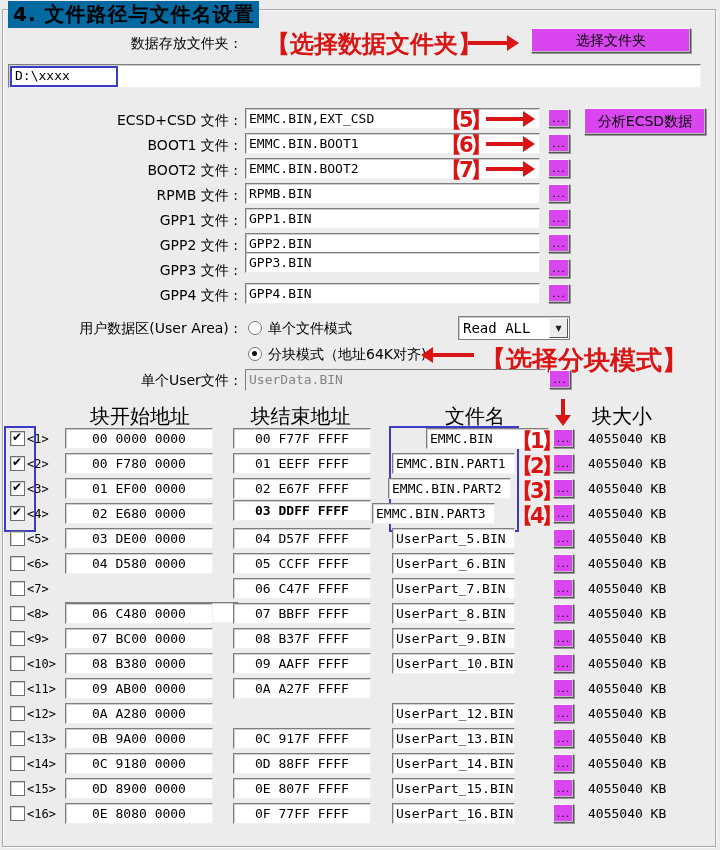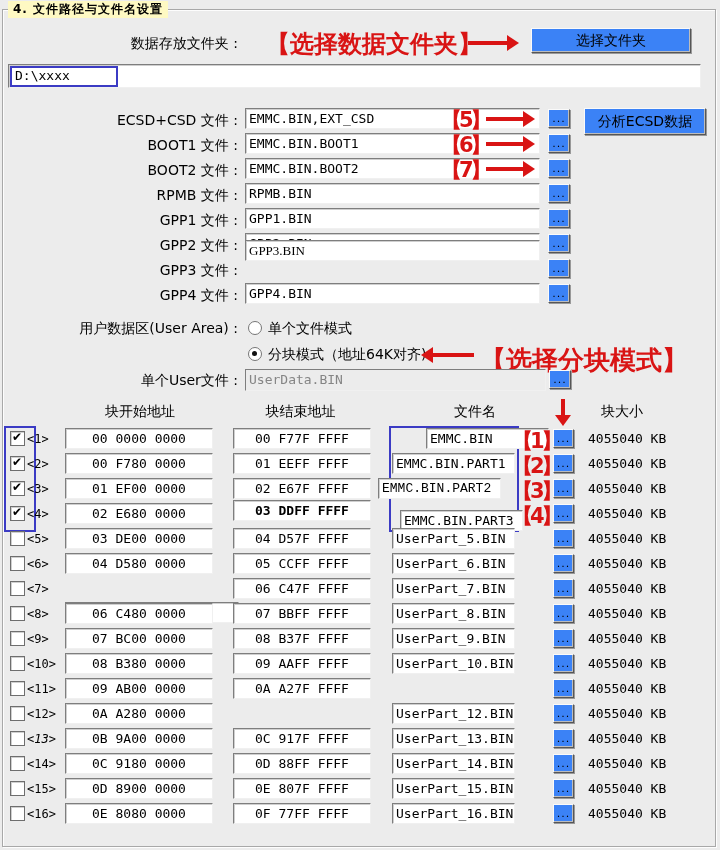--- a/index.html
+++ b/index.html
@@ -1,30 +1,30 @@
 <!DOCTYPE html>
 <html><head>
 <meta charset="utf-8">
 <style>
   html,body{margin:0;padding:0;background:#ececec;}
   #screen{position:relative;width:720px;height:850px;background:#ececec;
     font-family:"DejaVu Sans",sans-serif;color:#000;overflow:hidden;}
   .groupbox{position:absolute;left:2px;top:9px;width:712px;height:836px;
     border:1px solid #a8a8a8;box-shadow:inset 1px 1px 0 #fdfdfd,1px 1px 0 #fdfdfd;}
-  .group-title{position:absolute;left:8px;top:1px;background:#fef9c3;padding:0 5px;
-    font-weight:bold;font-size:12px;letter-spacing:1px;white-space:nowrap;}
+  .group-title{position:absolute;left:8px;top:1px;background:#0369a1;padding:0 5px;
+    font-weight:bold;font-size:20px;letter-spacing:1px;white-space:nowrap;}
   .lbl{position:absolute;font-size:14px;white-space:nowrap;}
   .right{text-align:right;}
   .mono{font-family:"DejaVu Sans Mono","Liberation Mono",monospace;}
   .tinput{position:absolute;background:#fff;font-size:13px;line-height:19px;
     padding:0 0 0 3px;border:1px solid #7e7e7e;border-right-color:#f0f0f0;
     border-bottom-color:#f0f0f0;box-shadow:inset 1px 1px 0 #cfcfcf;white-space:nowrap;overflow:hidden;}
   .center{text-align:center;padding:0;}
   .disabled{background:#ececec;color:#858585;box-shadow:none;}
-  .btn{position:absolute;background:#3b82f6;font-size:14px;text-align:center;
+  .btn{position:absolute;background:#d946ef;font-size:14px;text-align:center;
     border:1px solid;border-color:#fafafa #565656 #565656 #fafafa;
     box-shadow:1px 1px 0 rgba(0,0,0,.35),inset -1px -1px 0 #bdbdbd;
     display:flex;align-items:center;justify-content:center;cursor:pointer;white-space:nowrap;}
   .browse{font-size:11px;line-height:10px;letter-spacing:1px;}
   .annotation{position:absolute;color:#d91414;font-weight:bold;font-size:24px;white-space:nowrap;}
   .badge{position:absolute;color:#d91414;font-weight:bold;font-size:21px;
     letter-spacing:-3px;white-space:nowrap;}
   .harrow{position:absolute;height:4px;background:#d91414;}
   .harrow.r::after{content:"";position:absolute;right:-11px;top:-6px;
     border-left:12px solid #d91414;border-top:8px solid transparent;border-bottom:8px solid transparent;}
@@ -42,21 +42,21 @@
     background:#111;border-radius:50%;}
   .idx{position:absolute;font-size:12px;white-space:nowrap;}
   .size{position:absolute;font-size:13px;white-space:nowrap;}
   .hl-rect{position:absolute;border:2px solid #3b3bc4;pointer-events:none;}
   .combo{position:absolute;left:458px;top:316px;width:110px;height:22px;background:#fff;
     border:1px solid #7e7e7e;box-shadow:inset 1px 1px 0 #cfcfcf;}
   .combo-val{position:absolute;left:4px;top:3px;font-size:14px;}
   .combo-dd{position:absolute;right:1px;top:1px;width:17px;height:18px;background:#ececec;
     border:1px solid;border-color:#fafafa #565656 #565656 #fafafa;
     display:flex;align-items:center;justify-content:center;font-size:8px;color:#222;cursor:pointer;}
-  .hdr{position:absolute;font-size:14px;text-align:center;white-space:nowrap;}
+  .hdr{position:absolute;font-size:20px;text-align:center;white-space:nowrap;}
 </style>
 </head>
 <body>
 
 <div id="screen">
 
   <div class="groupbox"></div>
   <div class="group-title">4. 文件路径与文件名设置</div>
 
   <div class="lbl right" style="left:60px;top:35px;width:178px;">数据存放文件夹 :</div>
@@ -66,20 +66,24 @@
 
   <div class="tinput" style="left:8px;top:64px;width:688px;height:22px;"></div>
   <div class="hl-rect" style="left:10px;top:66px;width:104px;height:17px;"></div>
   <div class="lbl mono" style="left:15px;top:68px;font-size:13px;">D:\xxxx</div>
 
   <div class="btn" style="left:584px;top:108px;width:120px;height:25px;">分析ECSD数据</div>
 
   <div class="lbl right" style="left:30px;top:320px;width:208px;">用户数据区(User Area) :</div>
   <div class="radio" style="left:248px;top:321px;"></div>
   <div class="lbl" style="left:268px;top:320px;">单个文件模式</div>
+  <div class="combo">
+    <span class="combo-val mono">Read ALL</span>
+    <span class="combo-dd">▼</span>
+  </div>
   <div class="radio sel" style="left:248px;top:347px;"></div>
   <div class="lbl" style="left:268px;top:346px;">分块模式（地址64K对齐)</div>
   <div class="harrow l" style="left:432px;top:353px;width:42px;"></div>
   <div class="annotation" style="left:480px;top:343px;font-size:26px;">【选择分块模式】</div>
 
   <div class="lbl right" style="left:60px;top:372px;width:178px;">单个User文件 :</div>
   <div class="tinput mono disabled" style="left:245px;top:369px;width:296px;height:20px;">UserData.BIN</div>
   <div class="btn browse" style="left:549px;top:370px;width:20px;height:17px;">...</div>
 
   <div class="hdr" style="left:65px;top:403px;width:150px;">块开始地址</div>
@@ -109,21 +113,21 @@
     <div class="lbl right" style="left: 30px; top: 187px; width: 208px;">RPMB 文件 :</div>
     <div class="tinput mono" style="left: 245px; top: 183px; width: 290px; height: 19px;">RPMB.BIN</div>
     <div class="btn browse" style="left: 548px; top: 184px; width: 20px; height: 17px;">...</div>
     <div class="lbl right" style="left: 30px; top: 212px; width: 208px;">GPP1 文件 :</div>
     <div class="tinput mono" style="left: 245px; top: 208px; width: 290px; height: 19px;">GPP1.BIN</div>
     <div class="btn browse" style="left: 548px; top: 209px; width: 20px; height: 17px;">...</div>
     <div class="lbl right" style="left: 30px; top: 237px; width: 208px;">GPP2 文件 :</div>
     <div class="tinput mono" style="left: 245px; top: 233px; width: 290px; height: 19px;">GPP2.BIN</div>
     <div class="btn browse" style="left: 548px; top: 234px; width: 20px; height: 17px;">...</div>
     <div class="lbl right" style="left: 30px; top: 262px; width: 208px;">GPP3 文件 :</div>
-    <div class="tinput mono" style="left: 245px; top: 240px; width: 290px; height: 19px; font-family: Liberation Serif, serif;">GPP3.BIN</div>
+    <div class="tinput mono" style="left: 245px; top: 252px; width: 290px; height: 19px;">GPP3.BIN</div>
     <div class="btn browse" style="left: 548px; top: 259px; width: 20px; height: 17px;">...</div>
     <div class="lbl right" style="left: 30px; top: 287px; width: 208px;">GPP4 文件 :</div>
     <div class="tinput mono" style="left: 245px; top: 283px; width: 290px; height: 19px;">GPP4.BIN</div>
     <div class="btn browse" style="left: 548px; top: 284px; width: 20px; height: 17px;">...</div>
     <div class="cb checked" style="left: 10px; top: 431px;"></div>
     <div class="idx mono" style="left: 27px; top: 432px;">&lt;1&gt;</div>
     <div class="tinput mono center" style="left: 65px; top: 428px; width: 146px; height: 19px;">00 0000 0000</div>
     <div class="tinput mono center" style="left: 233px; top: 428px; width: 136px; height: 19px;">00 F77F FFFF</div>
     <div class="tinput mono" style="left: 392px; top: 428px; width: 118px; height: 19px; margin-left: 34px;">EMMC.BIN</div>
     <div class="badge" style="left: 512px; top: 427px;">【1】</div>
@@ -134,29 +138,29 @@
     <div class="tinput mono center" style="left: 65px; top: 453px; width: 146px; height: 19px;">00 F780 0000</div>
     <div class="tinput mono center" style="left: 233px; top: 453px; width: 136px; height: 19px;">01 EEFF FFFF</div>
     <div class="tinput mono" style="left: 392px; top: 453px; width: 118px; height: 19px;">EMMC.BIN.PART1</div>
     <div class="badge" style="left: 512px; top: 452px;">【2】</div>
     <div class="btn browse" style="left: 553px; top: 454px; width: 19px; height: 17px;">...</div>
     <div class="size mono" style="left: 588px; top: 456px;">4055040 KB</div>
     <div class="cb checked" style="left: 10px; top: 481px;"></div>
     <div class="idx mono" style="left: 27px; top: 482px;">&lt;3&gt;</div>
     <div class="tinput mono center" style="left: 65px; top: 478px; width: 146px; height: 19px;">01 EF00 0000</div>
     <div class="tinput mono center" style="left: 233px; top: 478px; width: 136px; height: 19px;">02 E67F FFFF</div>
-    <div class="tinput mono" style="left: 378px; top: 478px; width: 118px; height: 19px; font-family: Liberation Mono, monospace;">EMMC.BIN.PART2</div>
+    <div class="tinput mono" style="left: 388px; top: 478px; width: 118px; height: 19px;">EMMC.BIN.PART2</div>
     <div class="badge" style="left: 512px; top: 477px;">【3】</div>
     <div class="btn browse" style="left: 553px; top: 479px; width: 19px; height: 17px;">...</div>
     <div class="size mono" style="left: 588px; top: 481px;">4055040 KB</div>
     <div class="cb checked" style="left: 10px; top: 506px;"></div>
     <div class="idx mono" style="left: 27px; top: 507px;">&lt;4&gt;</div>
     <div class="tinput mono center" style="left: 65px; top: 503px; width: 146px; height: 19px;">02 E680 0000</div>
     <div class="tinput mono center" style="left: 233px; top: 500px; width: 136px; height: 19px; font-weight: bold;">03 DDFF FFFF</div>
-    <div class="tinput mono" style="left: 400px; top: 503px; width: 118px; height: 19px; margin-top: 7px;">EMMC.BIN.PART3</div>
+    <div class="tinput mono" style="left: 372px; top: 503px; width: 118px; height: 19px;">EMMC.BIN.PART3</div>
     <div class="badge" style="left: 512px; top: 502px;">【4】</div>
     <div class="btn browse" style="left: 553px; top: 504px; width: 19px; height: 17px;">...</div>
     <div class="size mono" style="left: 588px; top: 506px;">4055040 KB</div>
     <div class="cb" style="left: 10px; top: 531px;"></div>
     <div class="idx mono" style="left: 27px; top: 532px;">&lt;5&gt;</div>
     <div class="tinput mono center" style="left: 65px; top: 528px; width: 146px; height: 19px;">03 DE00 0000</div>
     <div class="tinput mono center" style="left: 233px; top: 528px; width: 136px; height: 19px;">04 D57F FFFF</div>
     <div class="tinput mono" style="left: 392px; top: 528px; width: 118px; height: 19px;">UserPart_5.BIN</div>
     <div class="btn browse" style="left: 553px; top: 529px; width: 19px; height: 17px;">...</div>
     <div class="size mono" style="left: 588px; top: 531px;">4055040 KB</div>
@@ -201,21 +205,21 @@
     <div class="tinput mono center" style="left: 233px; top: 678px; width: 136px; height: 19px;">0A A27F FFFF</div>
     <div class="btn browse" style="left: 553px; top: 679px; width: 19px; height: 17px;">...</div>
     <div class="size mono" style="left: 588px; top: 681px;">4055040 KB</div>
     <div class="cb" style="left: 10px; top: 706px;"></div>
     <div class="idx mono" style="left: 27px; top: 707px;">&lt;12&gt;</div>
     <div class="tinput mono center" style="left: 65px; top: 703px; width: 146px; height: 19px;">0A A280 0000</div>
     <div class="tinput mono" style="left: 392px; top: 703px; width: 118px; height: 19px;">UserPart_12.BIN</div>
     <div class="btn browse" style="left: 553px; top: 704px; width: 19px; height: 17px;">...</div>
     <div class="size mono" style="left: 588px; top: 706px;">4055040 KB</div>
     <div class="cb" style="left: 10px; top: 731px;"></div>
-    <div class="idx mono" style="left: 27px; top: 732px; font-style: italic;">&lt;13&gt;</div>
+    <div class="idx mono" style="left: 27px; top: 732px;">&lt;13&gt;</div>
     <div class="tinput mono center" style="left: 65px; top: 728px; width: 146px; height: 19px;">0B 9A00 0000</div>
     <div class="tinput mono center" style="left: 233px; top: 728px; width: 136px; height: 19px;">0C 917F FFFF</div>
     <div class="tinput mono" style="left: 392px; top: 728px; width: 118px; height: 19px;">UserPart_13.BIN</div>
     <div class="btn browse" style="left: 553px; top: 729px; width: 19px; height: 17px;">...</div>
     <div class="size mono" style="left: 588px; top: 731px;">4055040 KB</div>
     <div class="cb" style="left: 10px; top: 756px;"></div>
     <div class="idx mono" style="left: 27px; top: 757px;">&lt;14&gt;</div>
     <div class="tinput mono center" style="left: 65px; top: 753px; width: 146px; height: 19px;">0C 9180 0000</div>
     <div class="tinput mono center" style="left: 233px; top: 753px; width: 136px; height: 19px;">0D 88FF FFFF</div>
     <div class="tinput mono" style="left: 392px; top: 753px; width: 118px; height: 19px;">UserPart_14.BIN</div>

